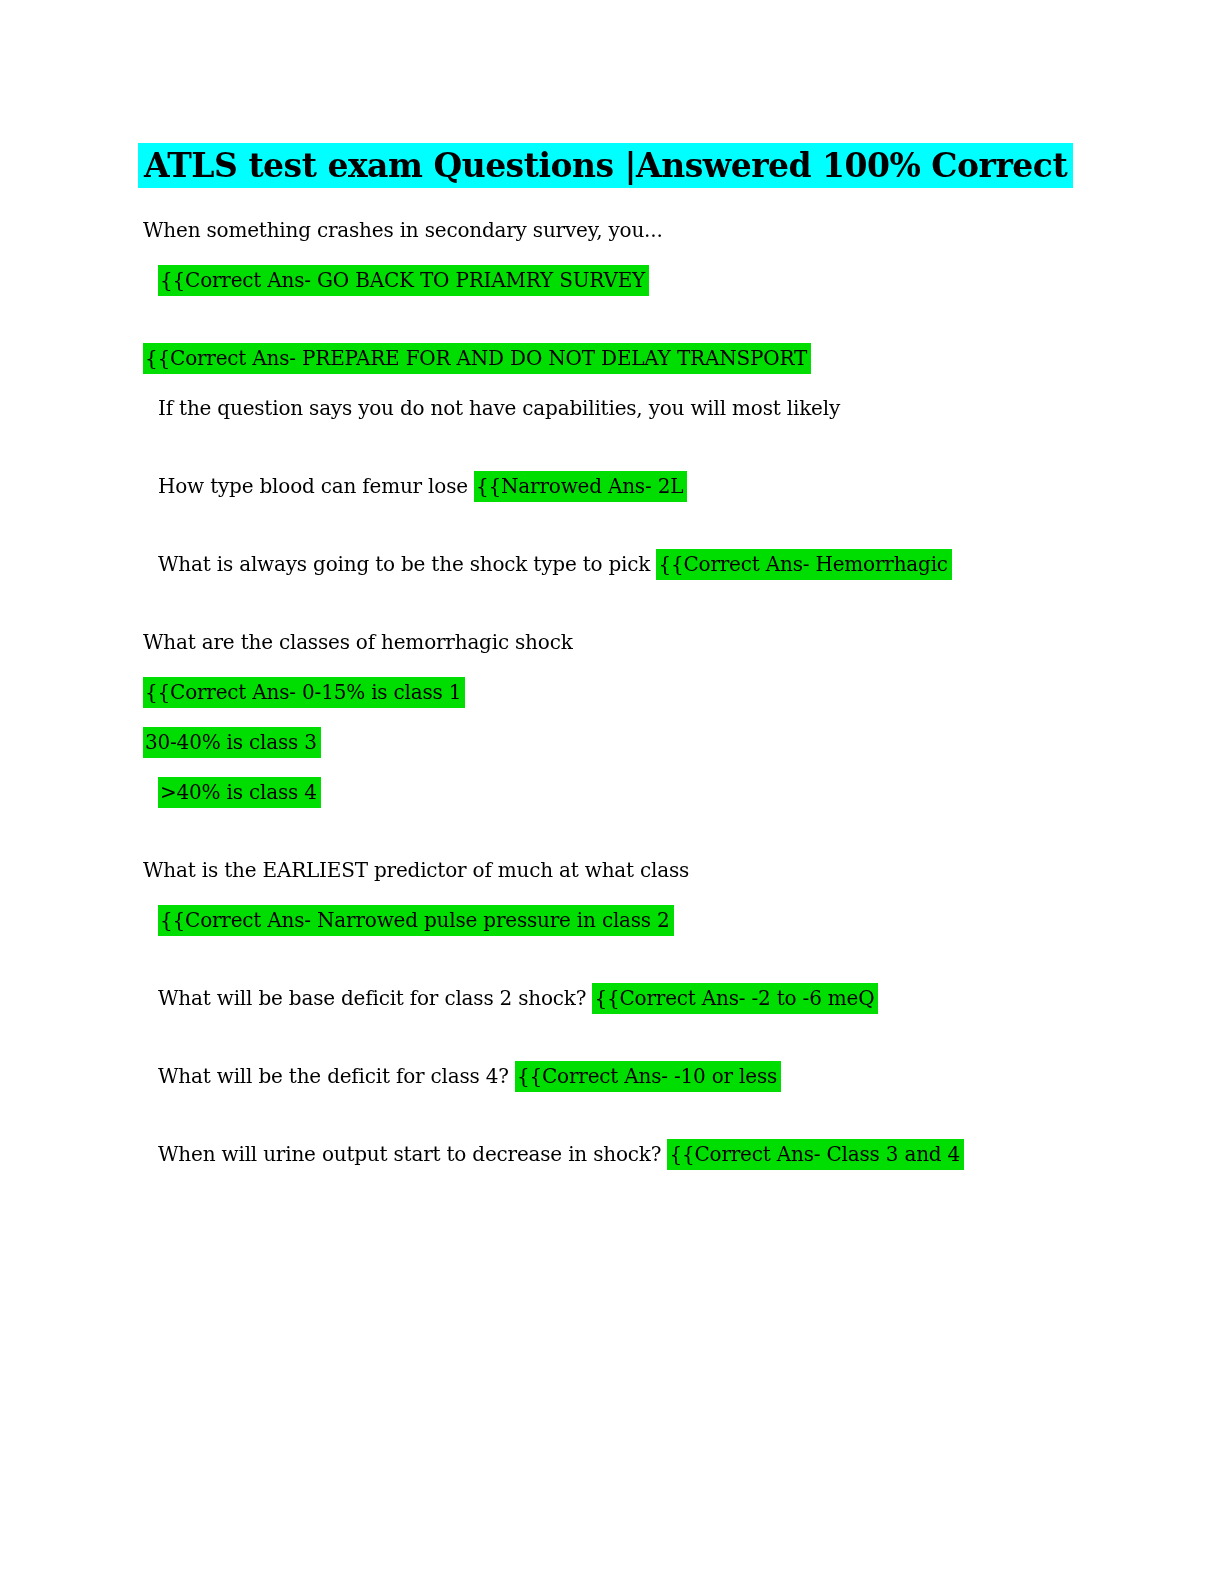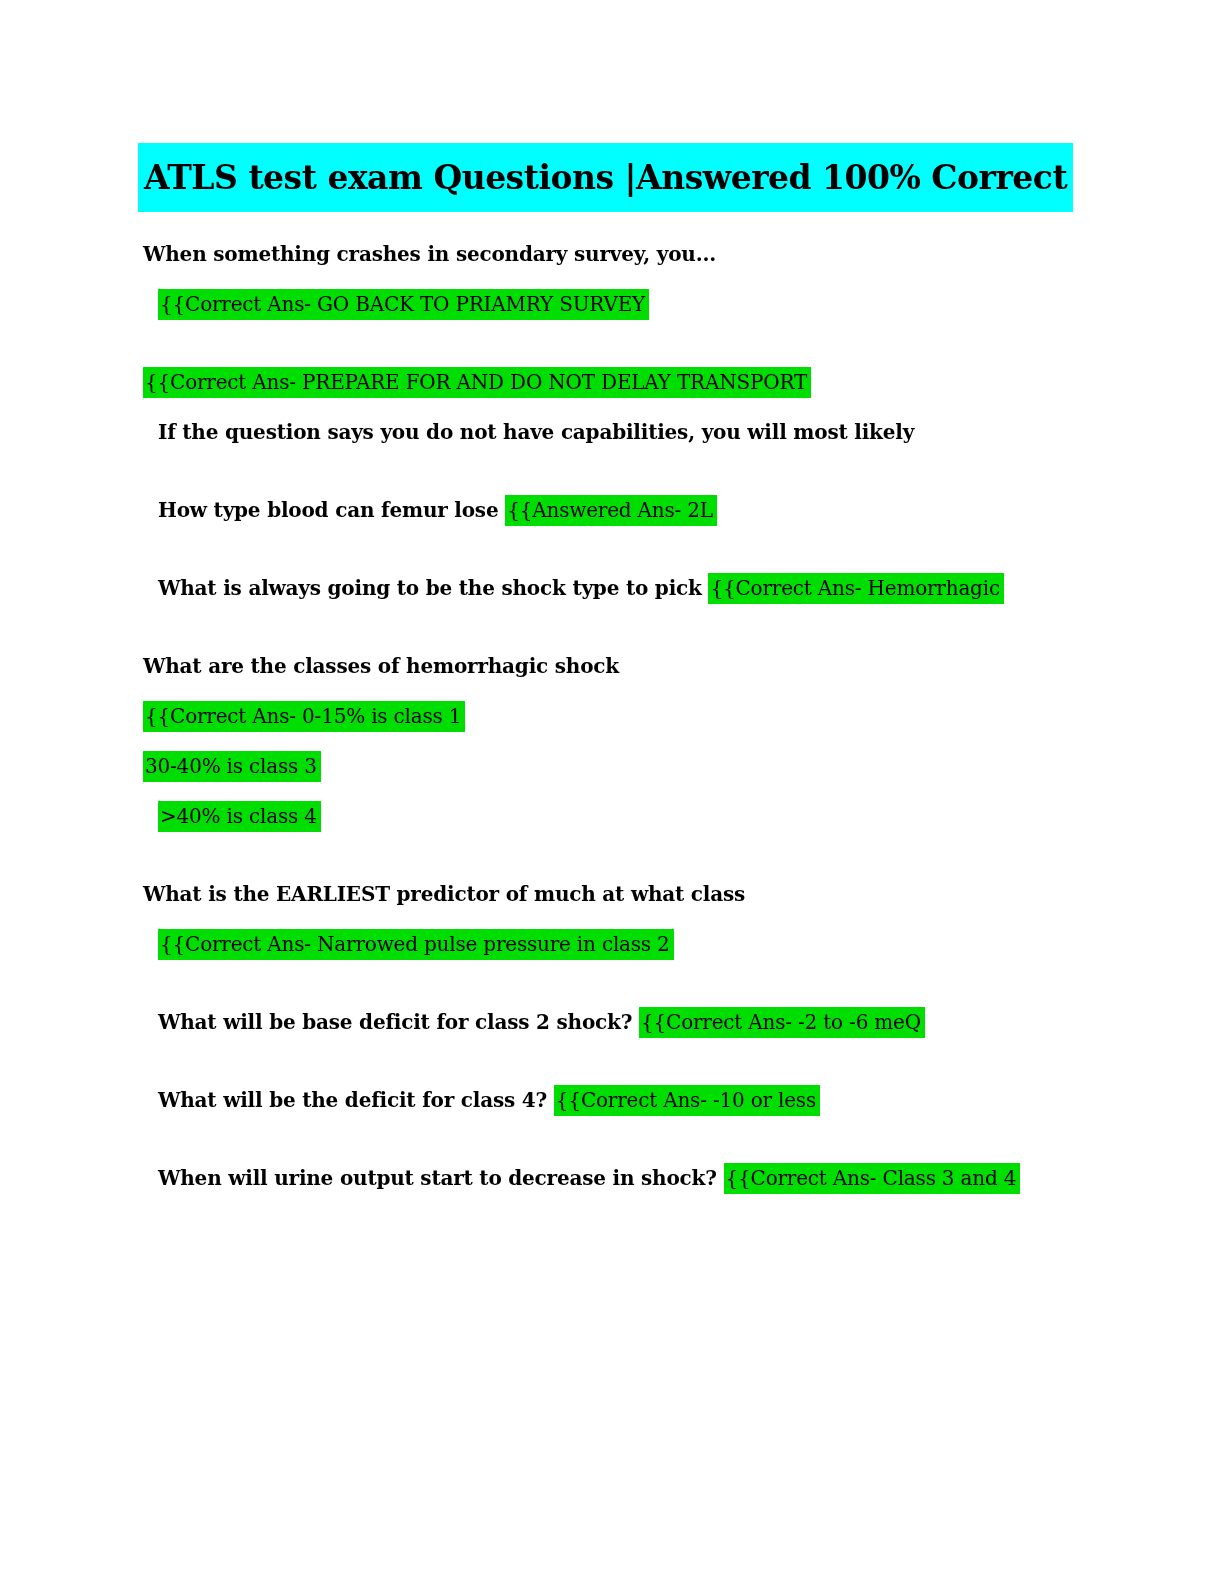--- a/index.html
+++ b/index.html
@@ -20,39 +20,39 @@
   }
   .page {
     width: 1224px;
     height: 1584px;
     padding: 143px 120px 0 143px;
   }
   .title-row { margin: 0 0 27px 0; }
   .doc-title {
     display: inline-block;
     margin: 0 12px 0 -5px;
-    padding: 12px 6px;
+    padding: 0 6px;
     background: var(--title-hl);
     font-family: "DejaVu Serif", serif;
     font-weight: bold;
     font-size: 33px;
     line-height: 45px;
     letter-spacing: -0.5px;
     white-space: nowrap;
   }
   .qa-block { margin: 0; }
   .qa-block + .qa-block { margin-top: 48px; }
   .para {
     margin: 0 0 20px 0;
     font-size: 20px;
     line-height: 30px;
     letter-spacing: -0.2px;
   }
   .para:last-child { margin-bottom: 20px; padding-left: 15px; }
-  .q { font-weight: bold; margin-top: 36px; }
+  .q { font-weight: normal; margin-top: 36px; }
   .hl {
     background: var(--answer-hl);
     font-weight: normal;
     padding: 3px 4px 4px 2px;
   }
 </style>
 </head>
 <body>
 
 <div class="page">
@@ -62,21 +62,21 @@
   <div id="qa-container">
       <div class="qa-block">
         <p class="para"><span class="q">When something crashes in secondary survey, you...</span></p>
         <p class="para"><span class="hl">{{Correct Ans- GO BACK TO PRIAMRY SURVEY</span></p>
       </div>
       <div class="qa-block">
         <p class="para"><span class="hl">{{Correct Ans- PREPARE FOR AND DO NOT DELAY TRANSPORT</span></p>
         <p class="para"><span class="q">If the question says you do not have capabilities, you will most likely</span></p>
       </div>
       <div class="qa-block">
-        <p class="para"><span class="q">How type blood can femur lose </span><span class="hl">{{Answered Ans- 2L</span></p>
+        <p class="para"><span class="q">How type blood can femur lose </span><span class="hl">{{Narrowed Ans- 2L</span></p>
       </div>
       <div class="qa-block">
         <p class="para"><span class="q">What is always going to be the shock type to pick </span><span class="hl">{{Correct Ans- Hemorrhagic</span></p>
       </div>
       <div class="qa-block">
         <p class="para"><span class="q">What are the classes of hemorrhagic shock</span></p>
         <p class="para"><span class="hl">{{Correct Ans- 0-15% is class 1</span></p>
         <p class="para"><span class="hl">30-40% is class 3</span></p>
         <p class="para"><span class="hl">&gt;40% is class 4</span></p>
       </div>

